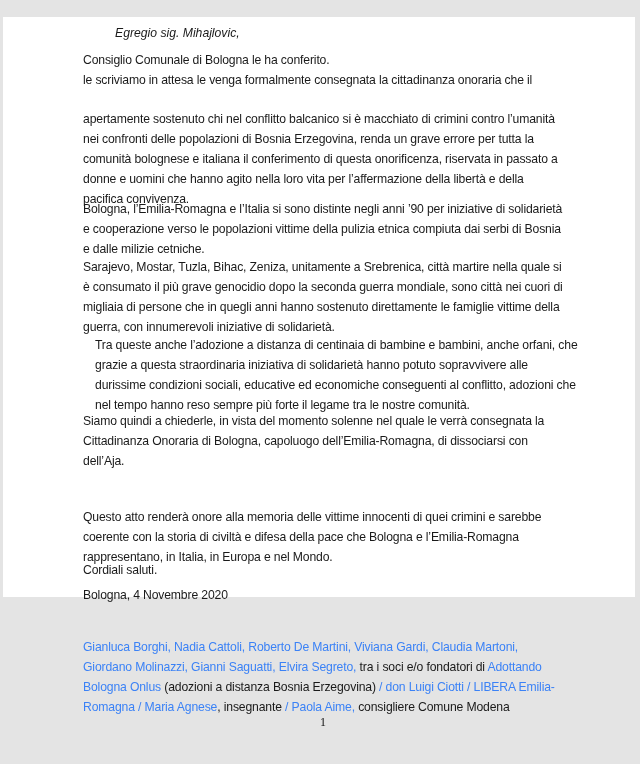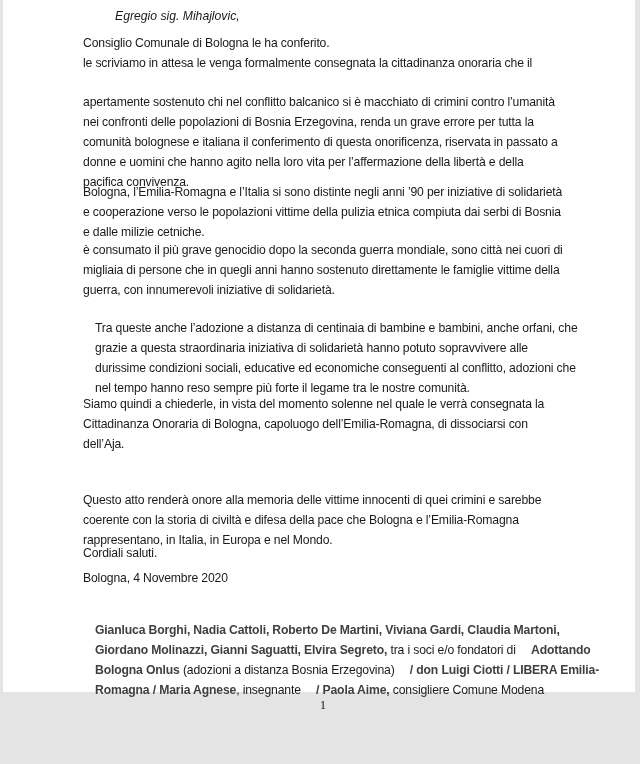--- a/index.html
+++ b/index.html
@@ -3,21 +3,21 @@
 <meta charset="utf-8">
 <style>
   html, body { margin:0; padding:0; }
   body {
     width:640px; height:764px; overflow:hidden;
     background:#e4e4e4;
     font-family: "Liberation Sans", sans-serif;
     position:relative;
   }
   .page {
-    position:absolute; left:3px; top:0; width:632px; height:692px;
+    position:absolute; left:3px; top:17px; width:632px; height:580px;
     background:#ffffff;
   }
   .content {
     position:absolute; left:80px; top:0; width:530px;
     color:#1a1a1a;
     font-size:12.2px;
     line-height:20px;
     letter-spacing:-0.15px;
   }
   .salutation {
@@ -29,21 +29,21 @@
   .p1 { top:33px; }
   .p2 { top:92px; }
   .p3 { top:182px; }
   .p4 { top:240px; }
   .p5 { top:318px;margin-left:12px; }
   .p6 { top:394px; }
   .p7 { top:490px; }
   .p8 { top:543px; }
   .p9 { top:568px; }
   .sig { top:620px; }
-  b { font-weight:bold; color:#404040;margin-left:12px; }
+  b { font-weight:normal; color:#3b82f6; }
   .pagenum {
     position:absolute; left:0; width:640px; top:698px;
     text-align:center; font-family:"Liberation Serif", serif; font-size:12px; color:#111;
   }
 </style>
 </head>
 <body>
 
 <div class="page">
   <div class="salutation">Egregio sig. Mihajlovic,</div>
@@ -59,20 +59,21 @@
       <span class="l">comunità bolognese e italiana il conferimento di questa onorificenza, riservata in passato a</span>
       <span class="l">donne e uomini che hanno agito nella loro vita per l’affermazione della libertà e della</span>
       <span class="l">pacifica convivenza.</span>
     </p>
     <p class="para p3">
       <span class="l">Bologna, l’Emilia-Romagna e l’Italia si sono distinte negli anni ’90 per iniziative di solidarietà</span>
       <span class="l">e cooperazione verso le popolazioni vittime della pulizia etnica compiuta dai serbi di Bosnia</span>
       <span class="l">e dalle milizie cetniche.</span>
     </p>
     <p class="para p4">
+      <span class="l">Sarajevo, Mostar, Tuzla, Bihac, Zeniza, unitamente a  Srebrenica, città martire nella quale si</span>
       <span class="l">è consumato il più grave genocidio dopo la seconda guerra mondiale, sono città nei cuori di</span>
       <span class="l">migliaia di persone che in quegli anni hanno sostenuto direttamente le famiglie vittime della</span>
       <span class="l">guerra, con innumerevoli iniziative di solidarietà.</span>
     </p>
     <p class="para p5">
       <span class="l">Tra queste anche l’adozione a distanza di centinaia di bambine e bambini, anche orfani, che</span>
       <span class="l">grazie a questa straordinaria iniziativa di solidarietà hanno potuto sopravvivere alle</span>
       <span class="l">durissime condizioni sociali, educative ed economiche conseguenti al conflitto, adozioni che</span>
       <span class="l">nel tempo hanno reso sempre più forte il legame tra le nostre comunità.</span>
     </p>

